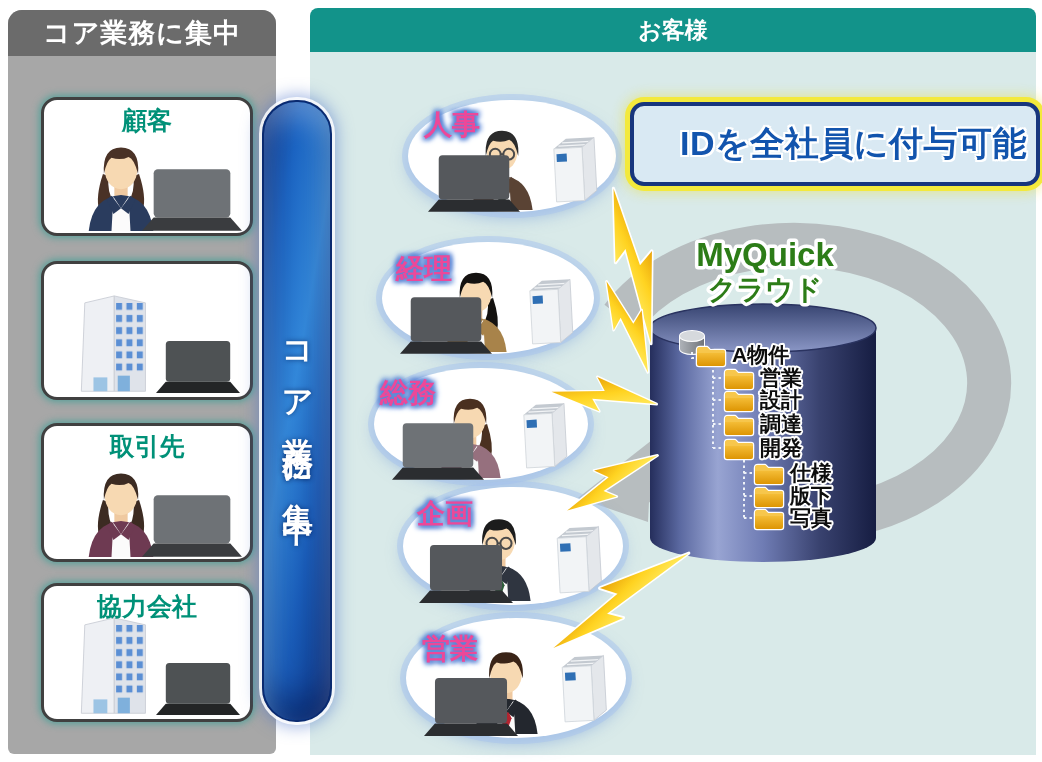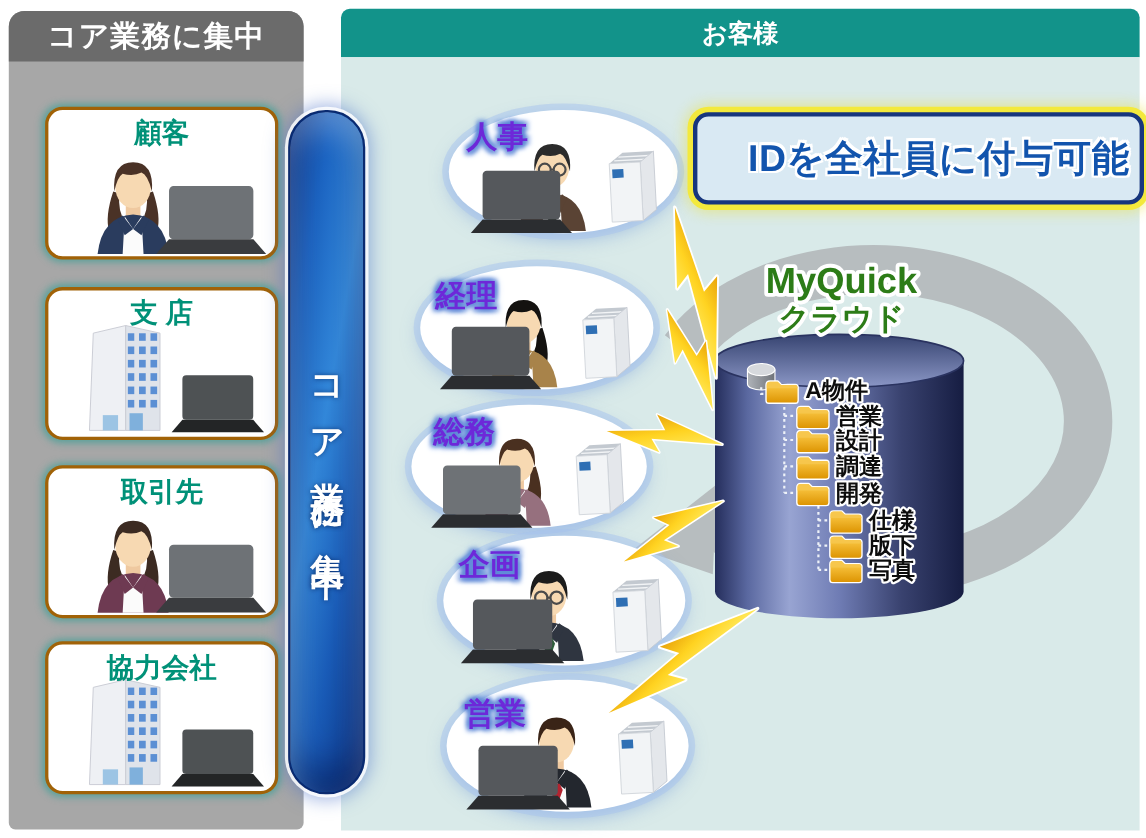--- a/index.html
+++ b/index.html
@@ -6,21 +6,21 @@
   #page { position:relative; width:1042px; height:762px; background:#ffffff; overflow:hidden;
           font-family:"Liberation Sans","DejaVu Sans",sans-serif; }
 
   
   .sidebar { position:absolute; left:8px; top:10px; width:268px; height:744px;
              background:#a7a7a7; border-radius:14px 14px 6px 6px; z-index:55; }
   .sidebar-header { height:46px; background:#6b6b6b; border-radius:14px 14px 0 0;
              color:#fff; font-size:27px; font-weight:bold; letter-spacing:1px;
              display:flex; align-items:center; justify-content:center; }
   .card { position:absolute; left:33px; width:206px; height:133px; background:#fff;
-          border:3px solid #a16207; border-radius:16px;
+          border:3px solid #404040; border-radius:16px;
           box-shadow:0 0 7px 2px rgba(47,158,147,.65); }
   .card-label { text-align:center; margin-top:4px; font-size:25px; font-weight:bold;
           color:#009178; position:relative; z-index:3; }
   .fig { position:absolute; overflow:visible; }
 
   
   .banner { position:absolute; left:262px; top:100px; width:66px; height:618px;
             border-radius:34px; z-index:56;
             background:linear-gradient(100deg,#0d3c92 0%,#1c64c2 22%,#3388da 46%,#1a5cb8 70%,#092f7e 100%);
             border:2px solid #0a2a70;
@@ -37,21 +37,21 @@
   .panel-body { position:absolute; left:0; right:0; top:44px; bottom:0; background:#d9eae9; }
 
   svg.layer { position:absolute; left:0; top:0; width:1042px; height:762px; pointer-events:none; }
   #swoosh-layer { z-index:5; }
   #cloud-layer  { z-index:10; }
   #bolt-layer   { z-index:30; }
 
   
   .ellipse { position:absolute; background:#fff; border-radius:50%; z-index:20;
              box-shadow:0 0 0 6px rgba(168,195,238,.5), 0 6px 16px rgba(110,150,215,.5); }
-  .dept-label { position:absolute; color:#6d28d9; font-size:28px; font-weight:bold; z-index:4;
+  .dept-label { position:absolute; color:#ec4899; font-size:28px; font-weight:bold; z-index:4;
              text-shadow:-2px -2px 4px #5b86d6, 2px -2px 4px #5b86d6,
                          -2px 2px 4px #5b86d6, 2px 2px 4px #5b86d6, 0 0 9px #8fb2e8; }
 
   
   .callout { position:absolute; left:630px; top:102px; width:402px; height:76px;
              background:#d9e9f3; border:4px solid #17367d; border-radius:14px; z-index:50;
              box-shadow:0 0 0 5px #f3e93c, 0 0 12px 7px rgba(235,225,55,.45);
              display:flex; align-items:center; justify-content:center; }
   .callout-text { font-size:34px; font-weight:800; color:#1254ad; letter-spacing:0.5px;
              text-shadow:-2px -2px 0 #fff, 2px -2px 0 #fff, -2px 2px 0 #fff, 2px 2px 0 #fff,
@@ -231,21 +231,21 @@
   <div class="ellipse" style="left:374px; top:368px; width:214px; height:112px">
     <svg class="fig" viewBox="0 0 120 100" style="left:42px; bottom:2px; width:108px; height:90px">
       <use href="#sym-person" style="--suit:#96707e; --hair:#4a3020; --sidehair:block"></use>
       </svg>
     <svg class="fig" viewBox="0 0 120 74" style="left:18px; bottom:0px; width:92px; height:57px">
       <use href="#sym-laptop" style="--lapscreen:#6e7276; --lapbase:#2b2d30"></use>
       </svg>
     <svg class="fig" viewBox="0 0 70 92" style="right:14px; bottom:10px; width:56px; height:72px; transform:rotate(-3deg)">
       <use href="#sym-binder"></use>
       </svg>
-    <div class="dept-label" style="left:20px; top:6px">総務</div>
+    <div class="dept-label" style="left:6px; top:6px">総務</div>
   </div>
 
   <div class="ellipse" style="left:403px; top:487px; width:220px; height:118px">
     <svg class="fig" viewBox="0 0 120 100" style="left:40px; bottom:4px; width:112px; height:93px">
       <use href="#sym-person" style="--suit:#2f3540; --hair:#1c1c1c; --tieshow:block; --tie:#2e5e3a; --glassshow:block"></use>
       </svg>
     <svg class="fig" viewBox="0 0 120 74" style="left:16px; bottom:2px; width:94px; height:58px">
       <use href="#sym-laptop" style="--lapscreen:#55585c; --lapbase:#2b2d30"></use>
       </svg>
     <svg class="fig" viewBox="0 0 70 92" style="right:14px; bottom:10px; width:58px; height:74px; transform:rotate(-3deg)">
@@ -288,21 +288,20 @@
       <div class="card-label">顧客</div>
       <svg class="fig" viewBox="0 0 120 100" style="left:18px; bottom:2px; width:118px; height:95px">
         <use href="#sym-person" style="--suit:#2a3c5e; --hair:#4a3226; --sidehair:block"></use>
         </svg>
       <svg class="fig" viewBox="0 0 120 74" style="right:8px; bottom:2px; width:100px; height:62px">
         <use href="#sym-laptop" style="--lapscreen:#6e7276; --lapbase:#3a3c3f"></use>
         </svg>
     </div>
 
     <div class="card" style="top:251px">
-      <div class="card-label">支 店</div>
       <svg class="fig" viewBox="0 0 100 120" style="left:28px; bottom:4px; width:88px; height:104px">
         <use href="#sym-building"></use>
         </svg>
       <svg class="fig" viewBox="0 0 120 74" style="right:10px; bottom:4px; width:84px; height:52px">
         <use href="#sym-laptop" style="--lapscreen:#4e5254; --lapbase:#232526"></use>
         </svg>
     </div>
 
     <div class="card" style="top:413px">
       <div class="card-label">取引先</div>

